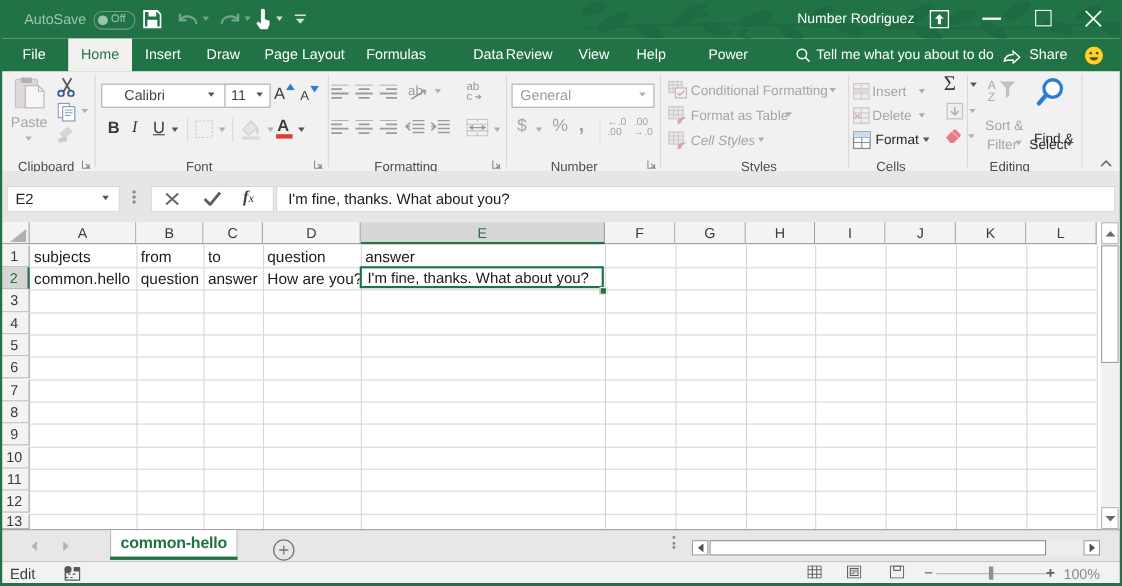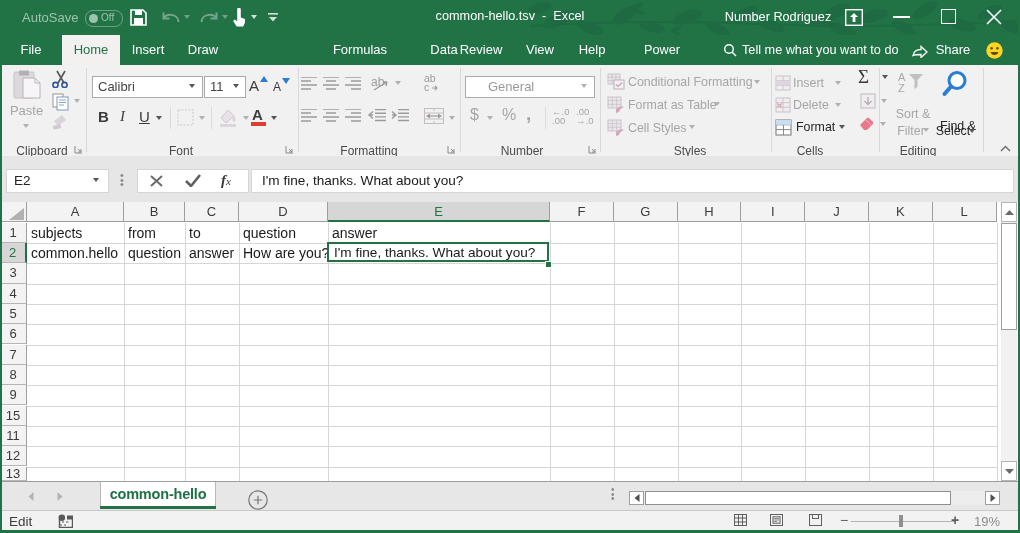--- a/index.html
+++ b/index.html
@@ -94,21 +94,20 @@
 
 <svg class="abs" style="left:232px;top:8px" width="15" height="19" viewBox="0 0 15 19">
 <path d="M5.2 1.5 a1.8 1.8 0 0 1 3.6 0 v8 l4.2 1.4 v3.6 l-1.8 4 h-6.5 l-3.6 -5.4 1.6 -1.6 2.5 1.8z" fill="#fff"></path>
 </svg>
 <div class="abs caret" style="left:251px;top:15px;border-top-color:#cfe3d8"></div>
 
 <svg class="abs" style="left:267px;top:13px" width="12" height="9" viewBox="0 0 12 9">
 <rect x="1" y="0" width="10" height="1.6" fill="#cfe3d8"></rect>
 <path d="M2 4 h8 l-4 4.5 z" fill="#cfe3d8"></path>
 </svg>
-<div class="abs tb-txt" style="left:430px;top:9px;width:160px;text-align:center;font-size:12.7px;">common-hello.tsv&nbsp;&nbsp;-&nbsp;&nbsp;Excel</div>
 <div class="abs tb-txt" style="left:702px;top:10px;width:152px;text-align:center;font-size:12.7px;">Number Rodriguez</div>
 
 <svg class="abs" style="left:845px;top:9px" width="18" height="17" viewBox="0 0 18 17">
 <rect x="0.7" y="0.7" width="16.6" height="15.6" fill="none" stroke="#fff" stroke-width="1.4"></rect>
 <path d="M9 4 l4 4 h-2.6 v5 h-2.8 v-5 h-2.6 z" fill="#fff"></path>
 </svg>
 
 <div class="abs" style="left:893px;top:16px;width:17px;height:2px;background:#fff;"></div>
 
 <div class="abs" style="left:941px;top:9px;width:15px;height:15px;border:1.5px solid #fff;box-sizing:border-box;"></div>
@@ -116,31 +115,32 @@
 <svg class="abs" style="left:986px;top:9px" width="16" height="16" viewBox="0 0 16 16">
 <path d="M1 1 L15 15 M15 1 L1 15" stroke="#fff" stroke-width="1.6"></path>
 </svg>
 </div>
 
 <div class="abs" id="tabrow">
 <div class="rtab" style="left:14px;width:34px;">File</div>
 <div id="hometab">Home</div>
 <div class="rtab" style="left:128px;width:40px;">Insert</div>
 <div class="rtab" style="left:183px;width:40px;">Draw</div>
+<div class="rtab" style="left:240px;width:74px;">Page Layout</div>
 <div class="rtab" style="left:331px;width:58px;">Formulas</div>
 <div class="rtab" style="left:426px;width:36px;">Data</div>
 <div class="rtab" style="left:458px;width:46px;">Review</div>
 <div class="rtab" style="left:525px;width:30px;">View</div>
 <div class="rtab" style="left:577px;width:30px;">Help</div>
 <div class="rtab" style="left:627px;width:70px;font-size:12.7px;">Power Share</div>
 <svg class="abs" style="left:723px;top:8px" width="14" height="14" viewBox="0 0 14 14">
 <circle cx="6" cy="6" r="4.3" fill="none" stroke="#fff" stroke-width="1.4"></circle>
 <path d="M9.2 9.2 L13 13" stroke="#fff" stroke-width="1.4"></path>
 </svg>
-<div class="rtab" style="left:742px;width:170px;text-align:left;font-size:12.7px;">Tell me what you want to do</div>
+<div class="rtab" style="left:742px;width:170px;text-align:left;font-size:12.7px;">Tell me what you about to do</div>
 <svg class="abs" style="left:912px;top:7px" width="18" height="16" viewBox="0 0 18 16">
 <path d="M1 15 q1 -6 8 -6 v-3 l6 5.5 -6 5.5 v-3 q-6 0 -8 1z" fill="none" stroke="#fff" stroke-width="1.3" transform="translate(0,-1.5)"></path>
 </svg>
 <div class="rtab" style="left:933px;width:40px;">Share</div>
 <svg class="abs" style="left:986px;top:7px" width="17" height="17" viewBox="0 0 17 17">
 <circle cx="8.5" cy="8.5" r="8.2" fill="#ffd521"></circle>
 <circle cx="5.6" cy="6.3" r="1.2" fill="#5d4a00"></circle>
 <circle cx="11.4" cy="6.3" r="1.2" fill="#5d4a00"></circle>
 <path d="M4.5 10 a4.2 4.2 0 0 0 8 0z" fill="#5d4a00"></path>
 </svg>
@@ -192,21 +192,21 @@
 <rect x="1" y="1" width="10" height="13" fill="#fff" stroke="#9a949a" stroke-width="1"></rect>
 <rect x="5" y="4" width="11" height="13" fill="#fff" stroke="#7a98c0" stroke-width="1"></rect>
 <path d="M7 7 h7 M7 9.5 h7 M7 12 h5" stroke="#7a98c0" stroke-width="0.9"></path>
 </svg>
 <div class="abs caret dis" style="left:74px;top:34px;"></div>
 <svg class="abs" style="left:52px;top:49px" width="17" height="16" viewBox="0 0 17 16">
 <path d="M2 7 l8 -6 4 5 -8 6 z" fill="#d9d4d9"></path>
 <rect x="1" y="11" width="8" height="4" rx="1" fill="#cfc9cf" transform="rotate(-12 5 13)"></rect>
 </svg>
 
-<div class="box" style="left:92px;top:11px;width:109px;height:20px;line-height:20px;"><span style="margin-left:5px;">Calibri</span></div>
+<div class="box" style="left:92px;top:11px;width:109px;height:20px;line-height:20px;padding-left:15px;"><span style="margin-left:5px;">Calibri</span></div>
 <div class="abs caret dark" style="left:189px;top:19px;"></div>
 <div class="box" style="left:204px;top:11px;width:40px;height:20px;line-height:20px;"><span style="margin-left:5px;">11</span></div>
 <div class="abs caret dark" style="left:233px;top:19px;"></div>
 <div class="abs" style="left:249px;top:12px;font-size:15px;color:#3b3b3b;">A</div>
 <svg class="abs" style="left:260px;top:11px" width="8" height="6" viewBox="0 0 8 6">
         <path d="M4 0 L8 6 L0 6z" fill="#2b7cd3"></path>
       </svg>
 <div class="abs" style="left:273px;top:15px;font-size:12px;color:#3b3b3b;">A</div>
 <svg class="abs" style="left:282px;top:13px" width="8" height="6" viewBox="0 0 8 6">
         <path d="M4 6 L8 0 L0 0z" fill="#2b7cd3"></path>
@@ -266,21 +266,21 @@
         <path d="M7 1 h11 M7 4.7 h11 M7 8.4 h11 M7 12 h11 M1 3 L5 6.5 L1 10 M1 6.5 h4" stroke="#9b9b9b" stroke-width="1.4" fill="none" transform="translate(0,-0.5)"></path>
       </svg>
 <svg class="abs" style="left:424px;top:43px" width="20" height="16" viewBox="0 0 20 16">
 <rect x="0.5" y="0.5" width="19" height="15" fill="none" stroke="#c4bec4" stroke-width="1"></rect>
 <path d="M0 5 h20 M0 11 h20 M10 0 v3 M10 13 v3" stroke="#c4bec4" stroke-width="1"></path>
 <path d="M5 8 h10" stroke="#9b9b9b" stroke-width="1.2"></path>
 <path d="M6 5.5 L2 8 L6 10.5z M14 5.5 L18 8 L14 10.5z" fill="#9b9b9b"></path>
 </svg>
 <div class="abs caret dis" style="left:449px;top:51px;"></div>
 
-<div class="box" style="left:465px;top:11px;width:128px;height:20px;line-height:20px;color:#9a9a9a;"><span style="margin-left:22px;">General</span></div>
+<div class="box" style="left:465px;top:11px;width:128px;height:20px;line-height:20px;color:#9a9a9a;"><span style="margin-left:7px;">General</span></div>
 <div class="abs caret dis" style="left:581px;top:19px;"></div>
 <div class="abs gray" style="left:470px;top:41px;font-size:16px;">$</div>
 <div class="abs caret dis" style="left:487px;top:51px;"></div>
 <div class="abs gray" style="left:502px;top:41px;font-size:16px;">%</div>
 <div class="abs gray" style="left:526px;top:38px;font-size:19px;font-weight:bold;">,</div>
 <div class="abs" style="left:545px;top:42px;width:1px;height:22px;background:#dcdcdc;"></div>
 <div class="abs gray" style="left:552px;top:42px;font-size:9.5px;line-height:9px;">←.0<br>.00</div>
 <div class="abs gray" style="left:576px;top:42px;font-size:9.5px;line-height:9px;">.00<br>→.0</div>
 
 <svg class="abs" style="left:607px;top:8px" width="18" height="17" viewBox="0 0 18 17">
@@ -296,21 +296,21 @@
 <path d="M1 4.6 h13 M1 8.3 h13 M5.3 1 v11 M9.6 1 v11" stroke="#c9c3c9" stroke-width="0.8"></path>
 <path d="M9 13 q4 -4 8 -2 q-4 1 -5 5 l-3 1z" fill="#d0a8b8"></path>
 </svg>
 <div class="abs gray" style="left:628px;top:33px;font-size:12.4px;">Format as Table</div>
 <div class="abs caret dis" style="left:714px;top:37px;"></div>
 <svg class="abs" style="left:607px;top:54px" width="18" height="17" viewBox="0 0 18 17">
 <rect x="1" y="1" width="13" height="11" fill="#eae5ea" stroke="#c9c3c9" stroke-width="1"></rect>
 <path d="M1 4.6 h13 M1 8.3 h13 M5.3 1 v11 M9.6 1 v11" stroke="#c9c3c9" stroke-width="0.8"></path>
 <path d="M9 13 q4 -4 8 -2 q-4 1 -5 5 l-3 1z" fill="#d0a8b8"></path>
 </svg>
-<div class="abs gray" style="left:628px;top:56px;font-size:12.4px;">Cell Styles</div>
+<div class="abs gray" style="left:628px;top:56px;font-size:12.4px;font-style:italic;">Cell Styles</div>
 <div class="abs caret dis" style="left:689px;top:60px;"></div>
 
 <svg class="abs" style="left:775px;top:10px" width="16" height="16" viewBox="0 0 16 16">
 <rect x="1" y="1" width="14" height="14" fill="#f0ecf0" stroke="#c9c3c9" stroke-width="1"></rect>
 <path d="M1 5.6 h14 M1 10.3 h14 M8 1 v14" stroke="#c9c3c9" stroke-width="0.9"></path>
 <rect x="1" y="5.6" width="14" height="4.7" fill="#ddd7dd"></rect>
 </svg>
 <div class="abs gray" style="left:793px;top:11px;font-size:12.4px;">Insert</div>
 <div class="abs caret dis" style="left:835px;top:16px;"></div>
 <svg class="abs" style="left:775px;top:32px" width="16" height="16" viewBox="0 0 16 16">
@@ -396,21 +396,21 @@
       </svg>
 <div class="rowhdr" style="top:20.6px;height:20.3px;line-height:20.3px">1</div>
 <div class="rowhdr" style="top:40.9px;height:20.3px;line-height:20.3px;background:#d6d6d6;color:#217346;border-right:2px solid #217346">2</div>
 <div class="rowhdr" style="top:61.3px;height:20.3px;line-height:20.3px">3</div>
 <div class="rowhdr" style="top:81.6px;height:20.3px;line-height:20.3px">4</div>
 <div class="rowhdr" style="top:101.9px;height:20.3px;line-height:20.3px">5</div>
 <div class="rowhdr" style="top:122.2px;height:20.3px;line-height:20.3px">6</div>
 <div class="rowhdr" style="top:142.6px;height:20.3px;line-height:20.3px">7</div>
 <div class="rowhdr" style="top:162.9px;height:20.3px;line-height:20.3px">8</div>
 <div class="rowhdr" style="top:183.2px;height:20.3px;line-height:20.3px">9</div>
-<div class="rowhdr" style="top:203.6px;height:20.3px;line-height:20.3px">15</div>
+<div class="rowhdr" style="top:203.6px;height:20.3px;line-height:20.3px">10</div>
 <div class="rowhdr" style="top:223.9px;height:20.3px;line-height:20.3px">11</div>
 <div class="rowhdr" style="top:244.2px;height:20.3px;line-height:20.3px">12</div>
 <div class="rowhdr" style="top:264.6px;height:14.4px;line-height:14.4px">13</div>
 <div class="vline" style="left:124.0px;top:20.6px;height:258.4px"></div>
 <div class="vline" style="left:185.0px;top:20.6px;height:258.4px"></div>
 <div class="vline" style="left:239.0px;top:20.6px;height:258.4px"></div>
 <div class="vline" style="left:328.0px;top:20.6px;height:258.4px"></div>
 <div class="vline" style="left:550.0px;top:20.6px;height:258.4px"></div>
 <div class="vline" style="left:613.8px;top:20.6px;height:258.4px"></div>
 <div class="vline" style="left:677.6px;top:20.6px;height:258.4px"></div>
@@ -490,21 +490,21 @@
 <path d="M4 4.5 h5 M4 6 h5 M4 7.5 h3" stroke="#5f5f5f" stroke-width="0.7"></path>
 </svg>
 <svg class="abs" style="left:809px;top:2.5px" width="13" height="12" viewBox="0 0 13 12">
 <rect x="0.5" y="0.5" width="12" height="11" fill="none" stroke="#5f5f5f" stroke-width="1"></rect>
 <rect x="3.5" y="0.5" width="6" height="4" fill="none" stroke="#5f5f5f" stroke-width="1"></rect>
 </svg>
 <div class="abs" style="left:840px;top:1px;font-size:14px;color:#5f5f5f;">−</div>
 <div class="abs" style="left:851px;top:9.5px;width:105px;height:1px;background:#b3b3b3;"></div>
 <div class="abs" style="left:899px;top:3.5px;width:4px;height:12px;background:#8f8f8f;"></div>
 <div class="abs" style="left:951px;top:1px;font-size:14px;color:#5f5f5f;font-weight:bold;">+</div>
-<div class="abs" style="left:966px;top:3px;width:34px;text-align:right;font-size:13px;color:#8a8a8a;">19%</div>
+<div class="abs" style="left:966px;top:3px;width:34px;text-align:right;font-size:13px;color:#8a8a8a;">100%</div>
 </div>
 
 <div class="abs" style="left:1001px;top:202px;width:16px;height:279px;background:#f1f1f1;"></div>
 <div class="abs" style="left:1001px;top:202px;width:16px;height:20px;background:#fff;border:1px solid #b5b5b5;box-sizing:border-box;"></div>
 <svg class="abs" style="left:1005px;top:209px" width="9" height="7" viewBox="0 0 9 7">
       <path d="M0 6 L4.5 1 L9 6z" fill="#6a6a6a"></path>
     </svg>
 <div class="abs" style="left:1001px;top:223px;width:16px;height:107px;background:#fff;border:1px solid #9e9e9e;box-sizing:border-box;"></div>
 <div class="abs" style="left:1001px;top:461px;width:16px;height:20px;background:#fff;border:1px solid #b5b5b5;box-sizing:border-box;"></div>
 <svg class="abs" style="left:1005px;top:468px" width="9" height="7" viewBox="0 0 9 7">

